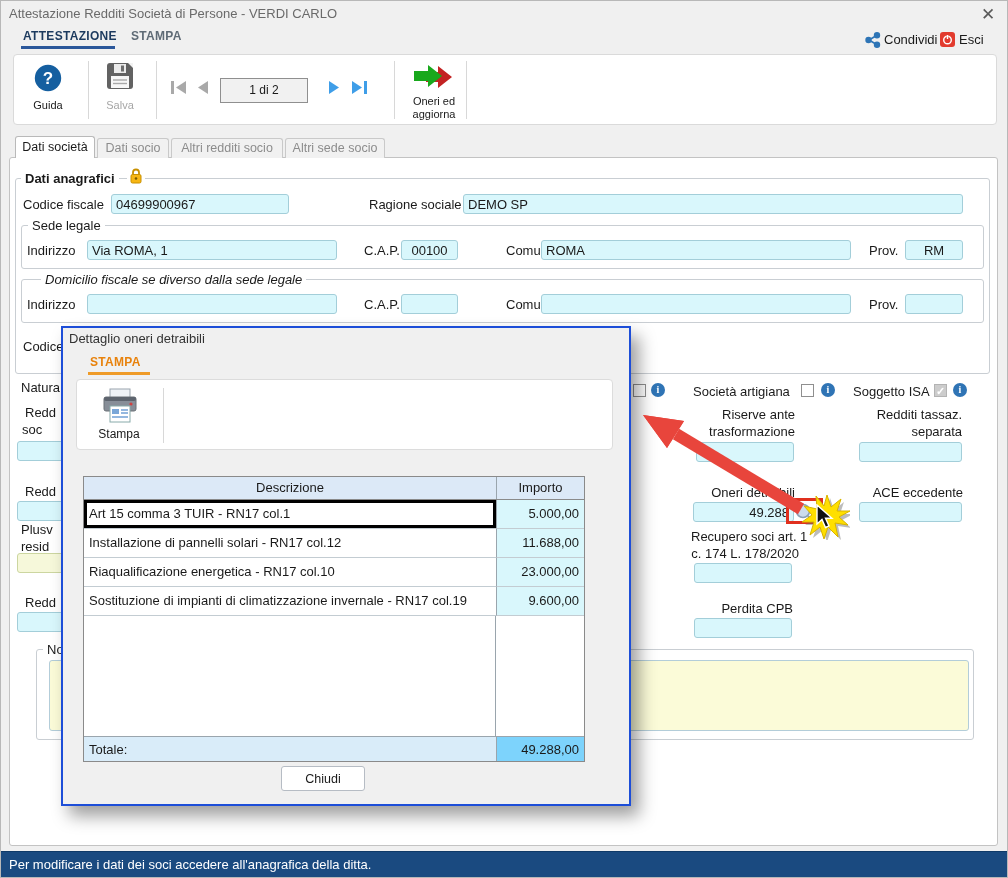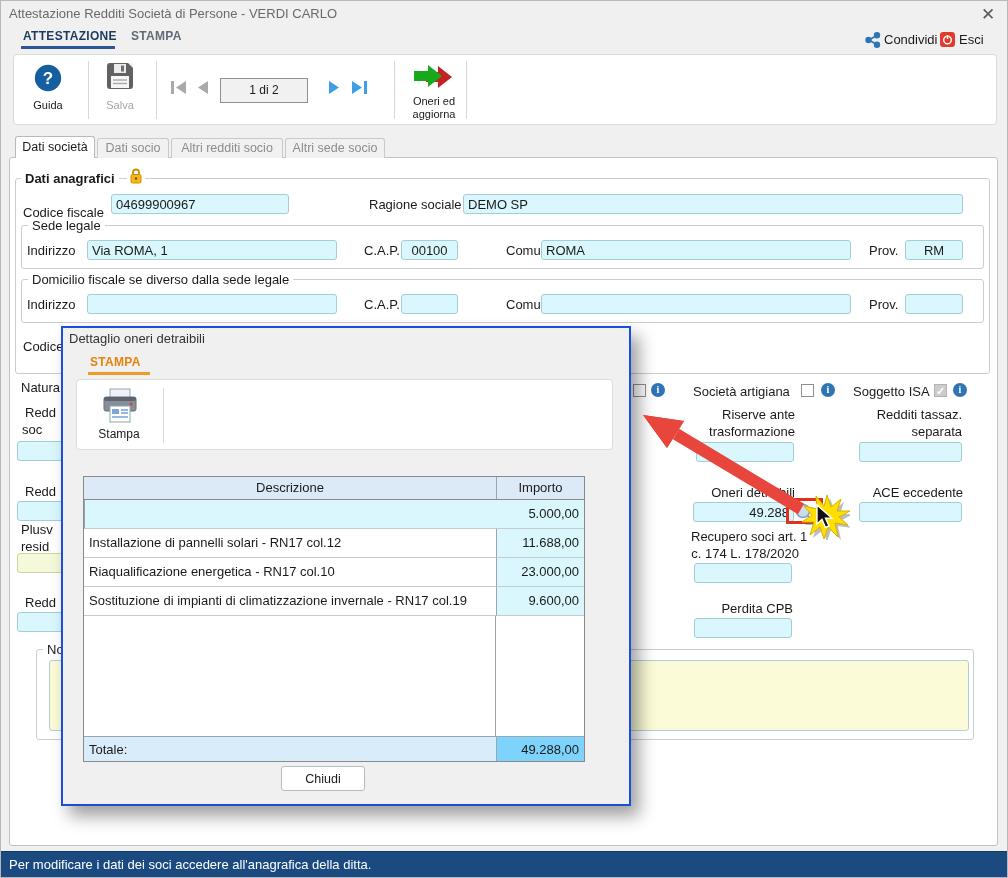--- a/index.html
+++ b/index.html
@@ -174,38 +174,38 @@
   <div class="fs" style="left:14px;top:177px;width:975px;height:196px;"></div>
   <div class="fs-legend bold" style="left:20px;top:170px;">Dati anagrafici</div>
   <div class="abs" style="left:126px;top:167px;background:#fff;padding:0 2px;">
     <svg width="14" height="16" viewBox="0 0 14 16">
         <path d="M4 7 V4.5 a3 3 0 0 1 6 0 V7" fill="none" stroke="#c89000" stroke-width="1.8"></path>
         <rect x="2" y="6.5" width="10" height="8.5" rx="1.5" fill="#f7b613" stroke="#c89000"></rect>
         <circle cx="7" cy="10.5" r="1.3" fill="#7a5b00"></circle>
       </svg>
   </div>
 
-  <div class="lbl" style="left:22px;top:196px;margin-top:8px;">Codice fiscale</div>
+  <div class="lbl" style="left:22px;top:196px;">Codice fiscale</div>
   <input class="field" style="left: 110px; top: 193px; width: 178px;" value="04699900967">
   <div class="lbl" style="left:368px;top:196px;">Ragione sociale</div>
   <input class="field" style="left: 462px; top: 193px; width: 500px;" value="DEMO SP">
 
   <div class="fs" style="left:20px;top:224px;width:963px;height:44px;"></div>
   <div class="fs-legend" style="left:27px;top:217px;">Sede legale</div>
   <div class="lbl" style="left:26px;top:242px;">Indirizzo</div>
   <input class="field" style="left: 86px; top: 239px; width: 250px;" value="Via ROMA, 1">
   <div class="lbl" style="left:363px;top:242px;">C.A.P.</div>
   <input class="field ctr" style="left: 400px; top: 239px; width: 57px;" value="00100">
   <div class="lbl" style="left:505px;top:242px;">Comune</div>
   <input class="field" style="left: 540px; top: 239px; width: 310px;" value="ROMA">
   <div class="lbl" style="left:868px;top:242px;">Prov.</div>
   <input class="field ctr" style="left: 904px; top: 239px; width: 58px;" value="RM">
 
   <div class="fs" style="left:20px;top:278px;width:963px;height:44px;"></div>
-  <div class="fs-legend" style="left:27px;top:271px;">Domicilio fiscale se diverso dalla sede legale</div>
+  <div class="fs-legend" style="left:40px;top:271px;font-style:italic;">Domicilio fiscale se diverso dalla sede legale</div>
   <div class="lbl" style="left:26px;top:296px;">Indirizzo</div>
   <input class="field" style="left: 86px; top: 293px; width: 250px;" value="">
   <div class="lbl" style="left:363px;top:296px;">C.A.P.</div>
   <input class="field ctr" style="left: 400px; top: 293px; width: 57px;" value="">
   <div class="lbl" style="left:505px;top:296px;">Comune</div>
   <input class="field" style="left: 540px; top: 293px; width: 310px;" value="">
   <div class="lbl" style="left:868px;top:296px;">Prov.</div>
   <input class="field ctr" style="left: 904px; top: 293px; width: 58px;" value="">
 
   <div class="lbl" style="left:22px;top:338px;">Codice</div>
@@ -282,20 +282,21 @@
       <div class="rel" style="left:8px;top:47px;width:68px;text-align:center;font-size:12px;">Stampa</div>
       <div class="vdiv" style="left:86px;top:8px;height:55px;"></div>
     </div>
 
     <div class="mtable">
       <div class="mhead">
         <div class="c1">Descrizione</div>
         <div class="c2">Importo</div>
       </div>
       <div class="mrow">
+        <div class="c1 sel">Art 15 comma 3 TUIR - RN17 col.1</div>
         <div class="c2">5.000,00</div>
       </div>
       <div class="mrow">
         <div class="c1">Installazione di pannelli solari - RN17 col.12</div>
         <div class="c2">11.688,00</div>
       </div>
       <div class="mrow">
         <div class="c1">Riaqualificazione energetica - RN17 col.10</div>
         <div class="c2">23.000,00</div>
       </div>

